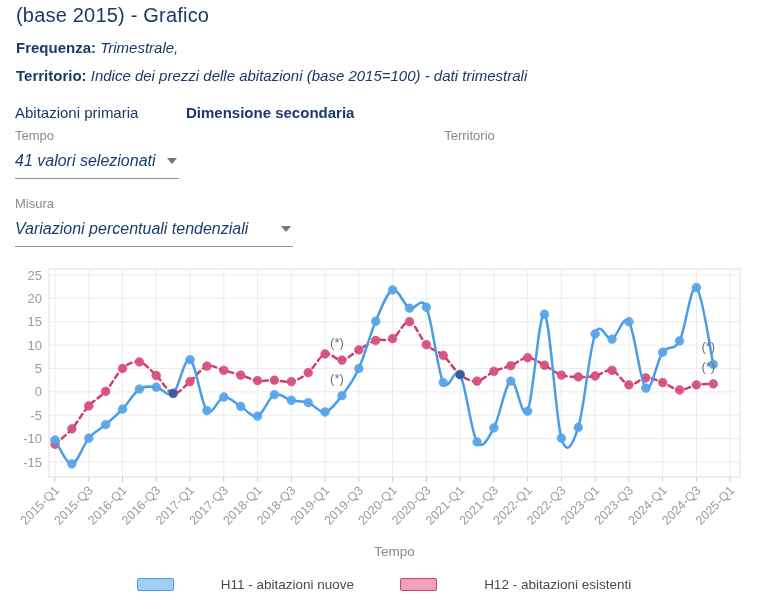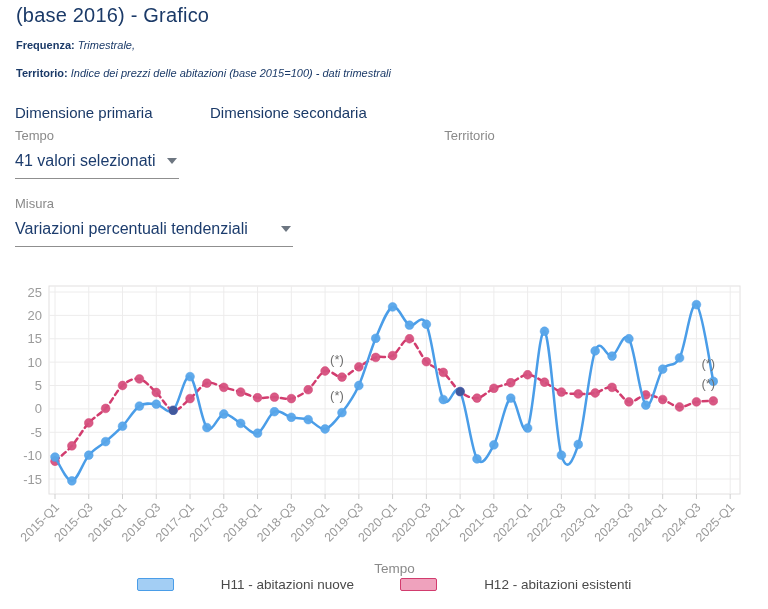--- a/index.html
+++ b/index.html
@@ -2,62 +2,62 @@
 <html><head>
 <meta charset="utf-8">
 <style>
   * { margin:0; padding:0; box-sizing:border-box; }
   html,body { background:#ffffff; }
   body { font-family:"Liberation Sans", sans-serif; }
   .page { position:relative; width:768px; height:609px; background:#fff; overflow:hidden; }
 
   .page-title { position:absolute; left:16px; top:4px; font-size:20px; font-weight:500; color:#1b3a68; letter-spacing:.2px; }
 
-  .meta-line { position:absolute; left:16px; font-size:11px; color:#1b3a68; }
+  .meta-line { position:absolute; left:16px; font-size:15px; color:#1b3a68; }
   .meta-line b { font-weight:700; }
   .meta-line i { font-style:italic; }
   .meta-freq { top:39px; }
   .meta-ind  { top:67px; }
 
   .dim-header { position:absolute; top:104px; font-size:15px; font-weight:500; color:#1b3a68; }
   .dim-primary   { left:15px; }
-  .dim-secondary { left:210px; }
+  .dim-secondary { left:186px;font-weight:bold; }
 
   .select-group { position:absolute; }
   .sel-tempo      { left:15px;  top:128px; width:164px; }
   .sel-abitazioni { left:197px; top:128px; width:211px; }
   .sel-territorio { left:427px; top:128px; width:85px;text-align:center;  }
   .sel-misura     { left:15px;  top:196px; width:278px; }
   .select-label { font-size:13px; color:#8a8a8a; display:block; height:21px; }
   .select-value { display:flex; align-items:center; justify-content:space-between;
                   border-bottom:1px solid #8f8f8f; padding:3px 2px 8px 0;
-                  font-size:16px; color:#1c3c6d; cursor:pointer; }
+                  font-size:16px; color:#1c3c6d; cursor:pointer;font-style:italic; }
   .chevron { width:0; height:0; border-left:5px solid transparent; border-right:5px solid transparent;
              border-top:6px solid #6d7681; margin-left:8px; flex:0 0 auto; }
 
-  .chart-wrap { position:absolute; left:0; top:272px; width:704px; height:312px; }
+  .chart-wrap { position:absolute; left:0; top:255px; width:704px; height:312px; }
 
   .legend { position:absolute; left:0; top:577px; width:768px; display:flex; justify-content:center;
             align-items:center; gap:46px; }
   .legend-item { display:flex; align-items:center; gap:10px; cursor:pointer; }
   .legend-swatch { width:37px; height:13px; border-radius:2px; border:1.5px solid; }
   .legend-label { font-size:13.5px; color:#4a4a4a;padding-left:37px; }
 </style>
 </head>
 <body>
 
 <div class="page">
 
-  <div class="page-title">(base 2016) - Grafico</div>
+  <div class="page-title">(base 2015) - Grafico</div>
 
   <div class="meta-line meta-freq"><b>Frequenza:</b> <i>Trimestrale,</i></div>
 
   <div class="meta-line meta-ind"><b>Territorio:</b> <i>Indice dei prezzi delle abitazioni (base 2015=100) - dati trimestrali</i></div>
 
-  <div class="dim-header dim-primary">Dimensione primaria</div>
+  <div class="dim-header dim-primary">Abitazioni primaria</div>
   <div class="dim-header dim-secondary">Dimensione secondaria</div>
 
   <div class="select-group sel-tempo">
     <span class="select-label">Tempo</span>
     <div class="select-value">
       <span>41 valori selezionati</span>
       <span class="chevron"></span>
     </div>
   </div>
 

